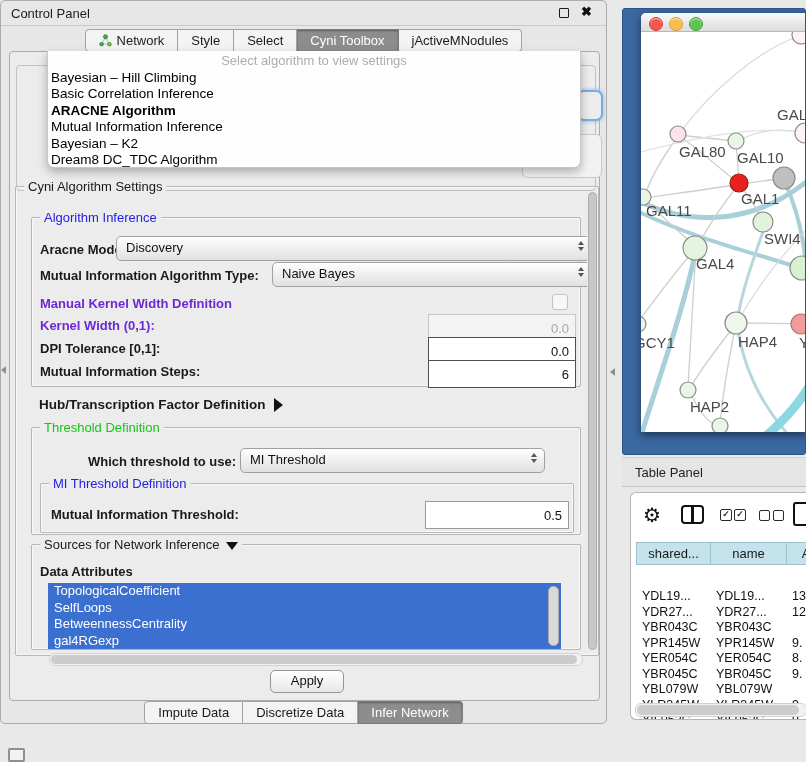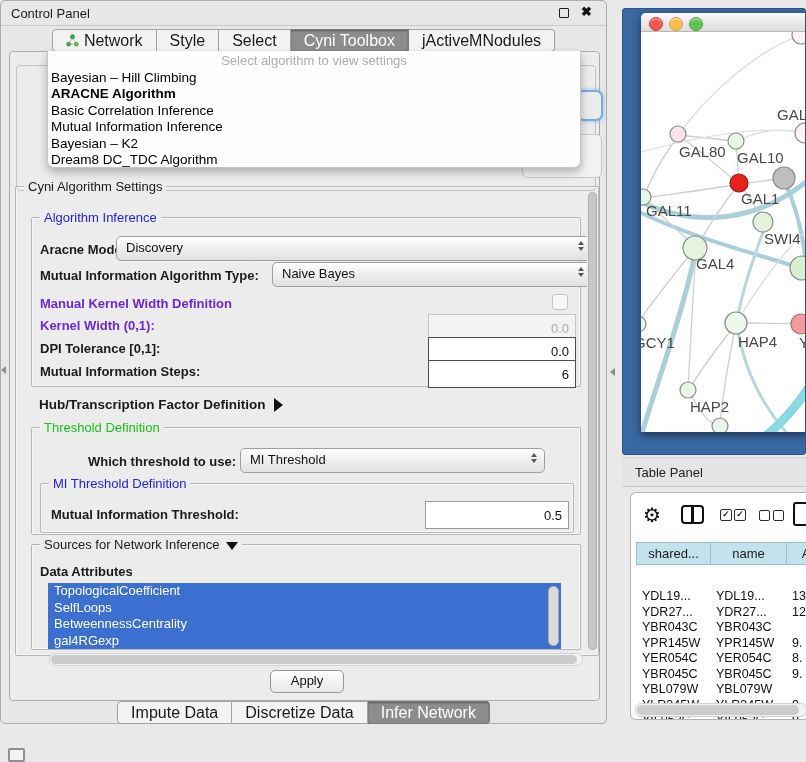--- a/index.html
+++ b/index.html
@@ -7,21 +7,21 @@
   .abs{position:absolute;box-sizing:border-box;}
 
   
   #control-panel{left:0;top:8;width:607px;height:724px;background:#E7E7E7;border:1px solid #ACACAC;border-radius:5px;}
   #cp-titlebar{left:0;top:0;right:0;height:25px;border-bottom:1px solid #C9C9C9;}
   #cp-title{left:10px;top:0;height:25px;line-height:25px;font-size:13px;color:#1c1c1c;}
   #cp-float{right:37px;top:7px;width:10px;height:10px;border:1.6px solid #1c1c1c;border-radius:1px;background:transparent;}
   #cp-close{right:14px;top:3px;font-size:13px;font-weight:bold;color:#111;}
 
   .segbar{display:flex;justify-content:center;}
-  .seg{font-size:16px;color:#1a1a1a;background:#F3F3F3;border:1px solid #A2A2A2;border-left:none;padding:3px 13px;line-height:15px;display:flex;align-items:center;gap:5px;cursor:default;}
+  .seg{font-size:13px;color:#1a1a1a;background:#F3F3F3;border:1px solid #A2A2A2;border-left:none;padding:3px 13px;line-height:15px;display:flex;align-items:center;gap:5px;cursor:default;}
   .seg:first-child{border-left:1px solid #A2A2A2;border-radius:4px 0 0 4px;}
   .seg:last-child{border-radius:0 4px 4px 0;}
   .seg.sel{background:#8D8D8D;color:#FFF;border-color:#7C7C7C;box-shadow:inset 0 1px 2px rgba(0,0,0,.35);}
   #top-tabs{left:0;right:0;top:28px;}
   #bottom-tabs{left:0;right:0;top:700px;}
   .net-ico{width:13px;height:13px;display:inline-block;}
 
   #cp-body{left:8px;top:50px;width:591px;height:650px;border:1px solid #ABABAB;border-radius:4px;background:#ECECEC;}
 
   
@@ -140,22 +140,22 @@
   <div class="abs" id="cp-body">
 
     <div class="abs" id="obscured-box"></div>
     <div class="abs" id="obscured-box2"></div>
     <div class="abs" id="obscured-combo"></div>
 
     <div class="abs" id="algo-popup">
       <div class="ph">Select algorithm to view settings</div>
       <div id="algo-items">
           <div class="algo-item">Bayesian – Hill Climbing</div>
+          <div class="algo-item">Basic Correlation Inference</div>
           <div class="algo-item b">ARACNE Algorithm</div>
-          <div class="algo-item">Basic Correlation Inference</div>
           <div class="algo-item">Mutual Information Inference</div>
           <div class="algo-item">Bayesian – K2</div>
           <div class="algo-item">Dream8 DC_TDC Algorithm</div>
         </div>
     </div>
 
     <div class="gbox" id="settings-box">
       <span class="legend">Cyni Algorithm Settings</span>
 
       <div class="gbox" style="left:15px;top:30px;width:550px;height:170px;">

